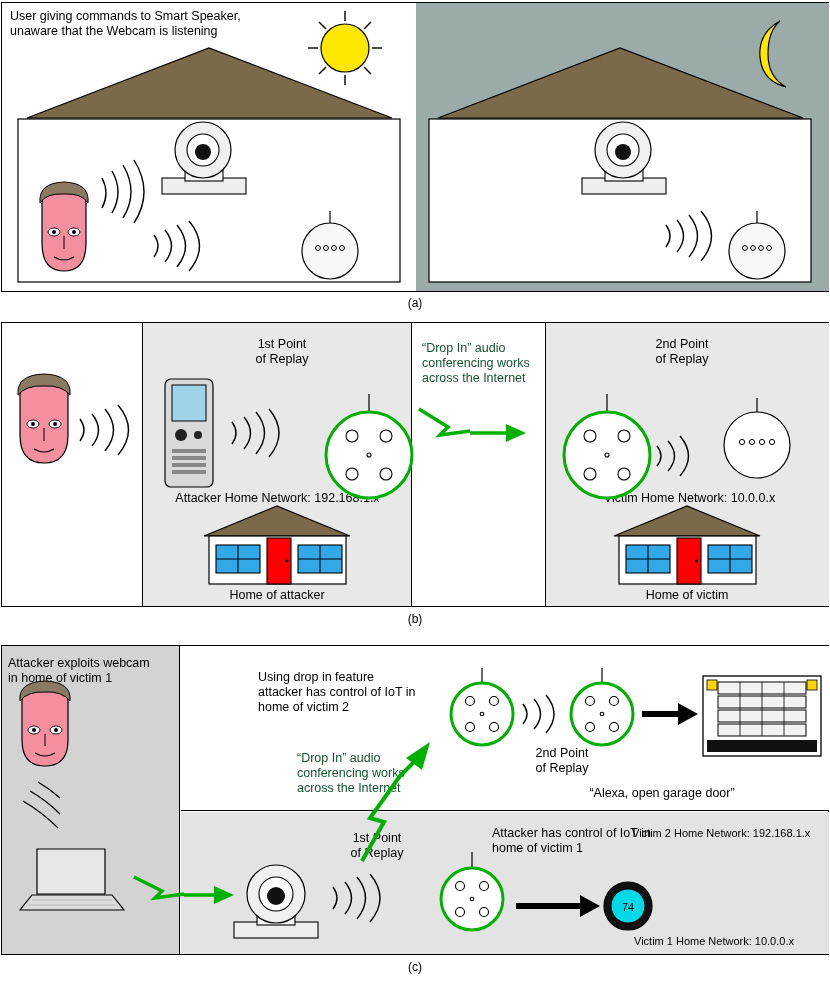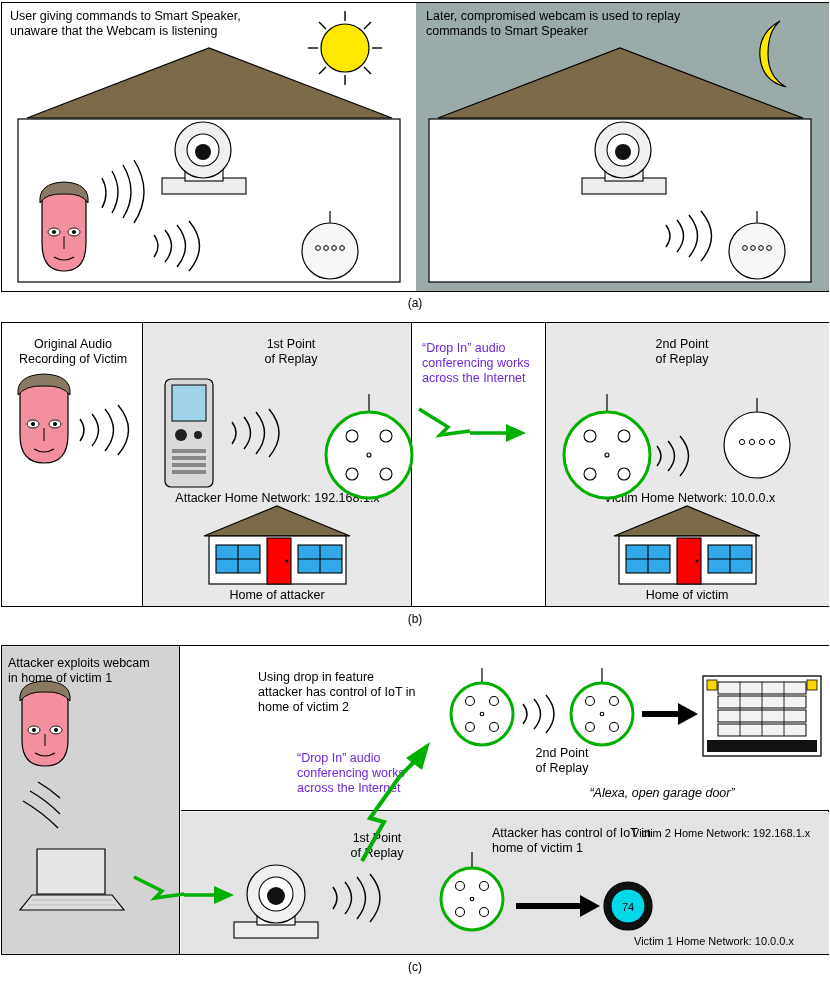--- a/index.html
+++ b/index.html
@@ -11,21 +11,21 @@
     color: #000000;
     position: relative;
     overflow: hidden;
   }
   .panel { position:absolute; border:1px solid #000; }
   .caption-letter {
     position:absolute; width:100%; text-align:center;
     font-size:12px; color:#000;
   }
   .lbl { position:absolute; font-size:12.5px; line-height:15px; color:#000; white-space:pre-line; }
-  .lbl.green { color:#6d28d9; }
+  .lbl.green { color:#14532d; }
   .lbl.c { text-align:center; }
   svg { position:absolute; top:0; left:0; overflow:visible; }
 
   
   #panel-a { left:1px; top:2px; width:828px; height:290px; background:#ffffff; }
   .room-left { position:absolute; left:0; top:0; width:414px; height:288px; background:#ffffff; }
   .room-right { position:absolute; left:414px; top:0; width:413px; height:288px; background:#9aabaa; }
 
   
   #panel-b { left:1px; top:322px; width:828px; height:285px; background:#ffffff; }
@@ -42,22 +42,20 @@
 </style>
 </head>
 <body>
 
 <div class="panel" id="panel-a">
   <div class="room-left"></div>
   <div class="room-right"></div>
 
   <div class="lbl" style="left:8px; top:6px; width:260px;">User giving commands to Smart Speaker,
 unaware that the Webcam is listening</div>
-  <div class="lbl" style="left:424px; top:6px; width:300px;">Later, compromised webcam is used to replay
-commands to Smart Speaker</div>
 
   <svg width="828" height="290" viewBox="0 0 828 290">
 
     <g>
       <polygon points="25,115 207,45 390,115" fill="#7a6a4a" stroke="#000" stroke-width="1.2"></polygon>
       <rect x="16" y="116" width="382" height="163" fill="#ffffff" stroke="#000" stroke-width="1.2"></rect>
     </g>
 
     <g>
       <circle cx="343" cy="45" r="24" fill="#ffe800" stroke="#000" stroke-width="1.2"></circle>
@@ -154,23 +152,21 @@
   </svg>
 </div>
 <div class="caption-letter" style="left:0; top:296px;">(a)</div>
 
 <div class="panel" id="panel-b">
   <div class="b-col1"></div>
   <div class="b-col2"></div>
   <div class="b-col3"></div>
   <div class="b-col4"></div>
 
-  <div class="lbl c" style="left:4px; top:14px; width:134px;">Original Audio
-Recording of Victim</div>
-  <div class="lbl c" style="left:219px; top:14px; width:140px;">1st Point
+  <div class="lbl c" style="left:210px; top:14px; width:140px;">1st Point
 of Replay</div>
   <div class="lbl green" style="left:420px; top:18px; width:128px;">“Drop In” audio
 conferencing works
 across the Internet</div>
   <div class="lbl c" style="left:610px; top:14px; width:140px;">2nd Point
 of Replay</div>
   <div class="lbl c" style="left:148px; top:168px; width:255px;">Attacker Home Network: 192.168.1.x</div>
   <div class="lbl c" style="left:560px; top:168px; width:255px;">Victim Home Network: 10.0.0.x</div>
   <div class="lbl c" style="left:195px; top:265px; width:160px;">Home of attacker</div>
   <div class="lbl c" style="left:605px; top:265px; width:160px;text-align:center;">Home of victim</div>
@@ -316,21 +312,21 @@
   <div class="lbl" style="left:6px; top:10px; width:172px;">Attacker exploits webcam
 in home of victim 1</div>
   <div class="lbl" style="left:240px; top:24px; width:220px;margin-left:16px;">Using drop in feature
 attacker has control of IoT in
 home of victim 2</div>
   <div class="lbl green" style="left:295px; top:105px; width:150px;">“Drop In” audio
 conferencing works
 across the Internet</div>
   <div class="lbl c" style="left:505px; top:100px; width:110px;">2nd Point
 of Replay</div>
-  <div class="lbl c" style="left:555px; top:140px; width:210px;font-style:italic;">“Alexa, open garage door”</div>
+  <div class="lbl c" style="left:555px; top:140px; width:210px;">“Alexa, open garage door”</div>
   <div class="lbl" style="left:630px; top:180px; width:200px; font-size:11px;">Victim 2 Home Network: 192.168.1.x</div>
   <div class="lbl c" style="left:320px; top:185px; width:110px;">1st Point
 of Replay</div>
   <div class="lbl" style="left:490px; top:180px; width:240px;">Attacker has control of IoT in
 home of victim 1</div>
   <div class="lbl" style="left:632px; top:288px; width:200px; font-size:11px;">Victim 1 Home Network: 10.0.0.x</div>
 
   <svg width="828" height="310" viewBox="0 0 828 310">
 
     <g>

